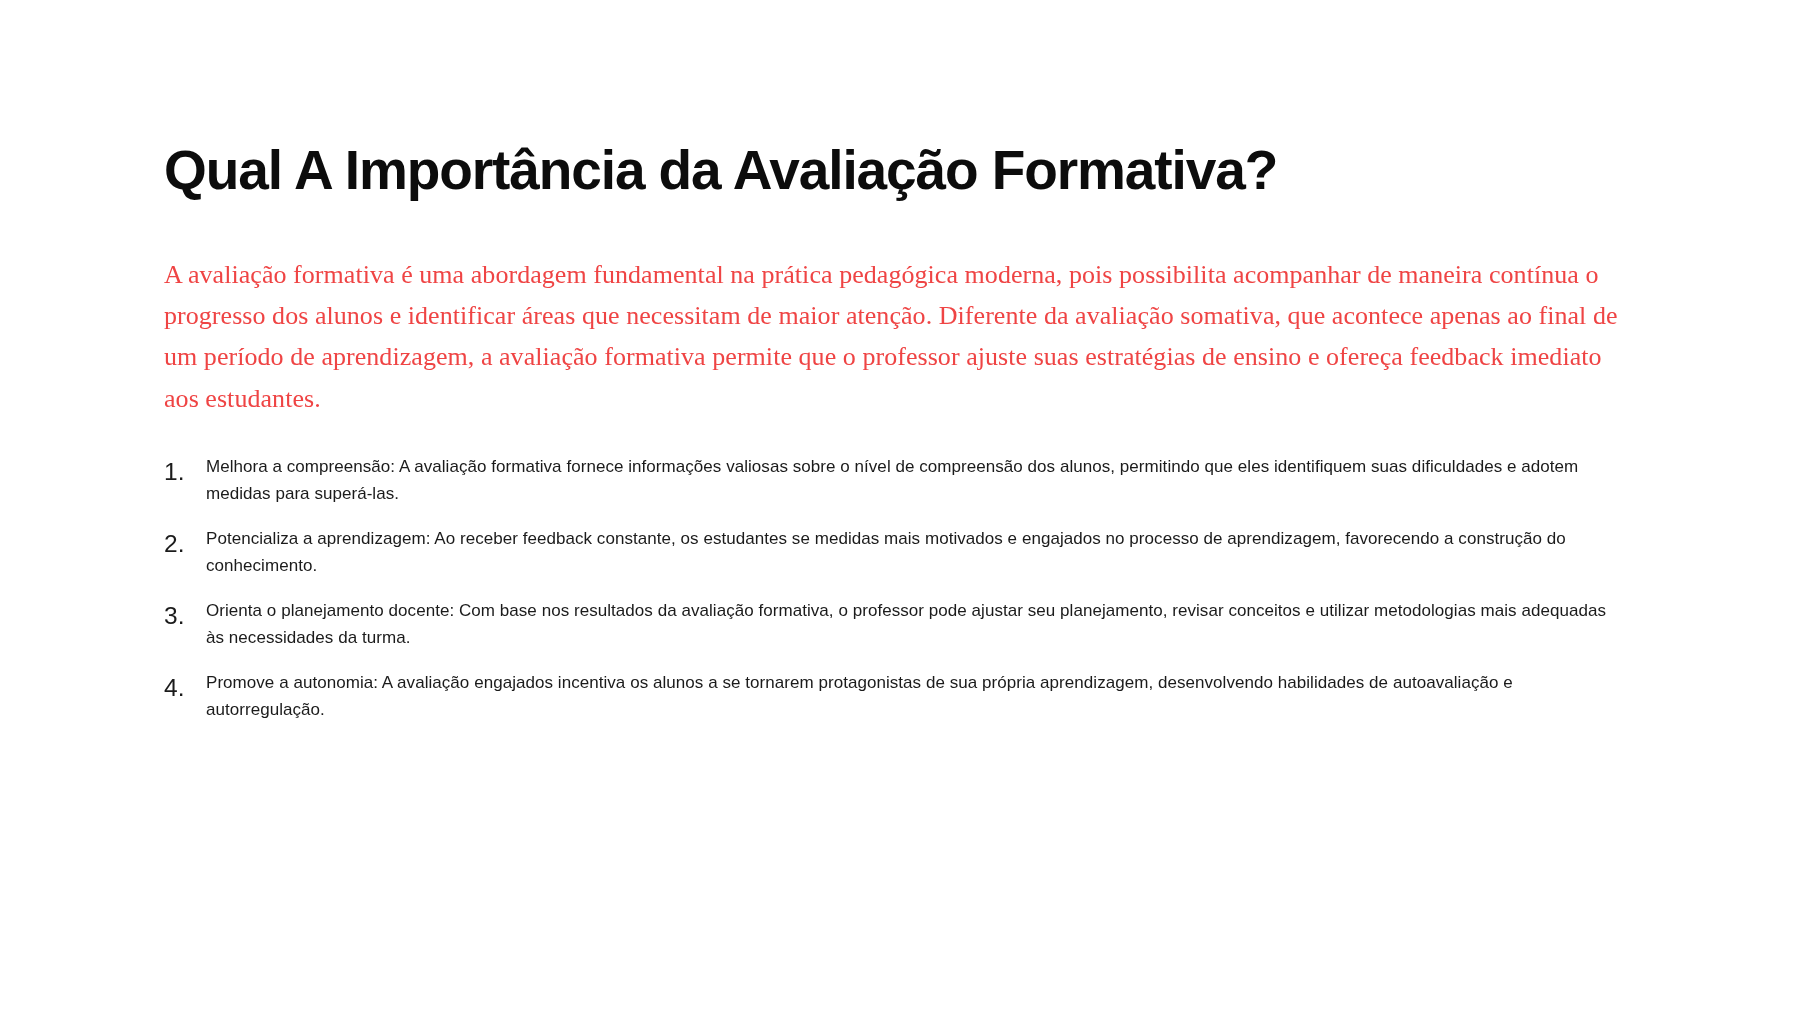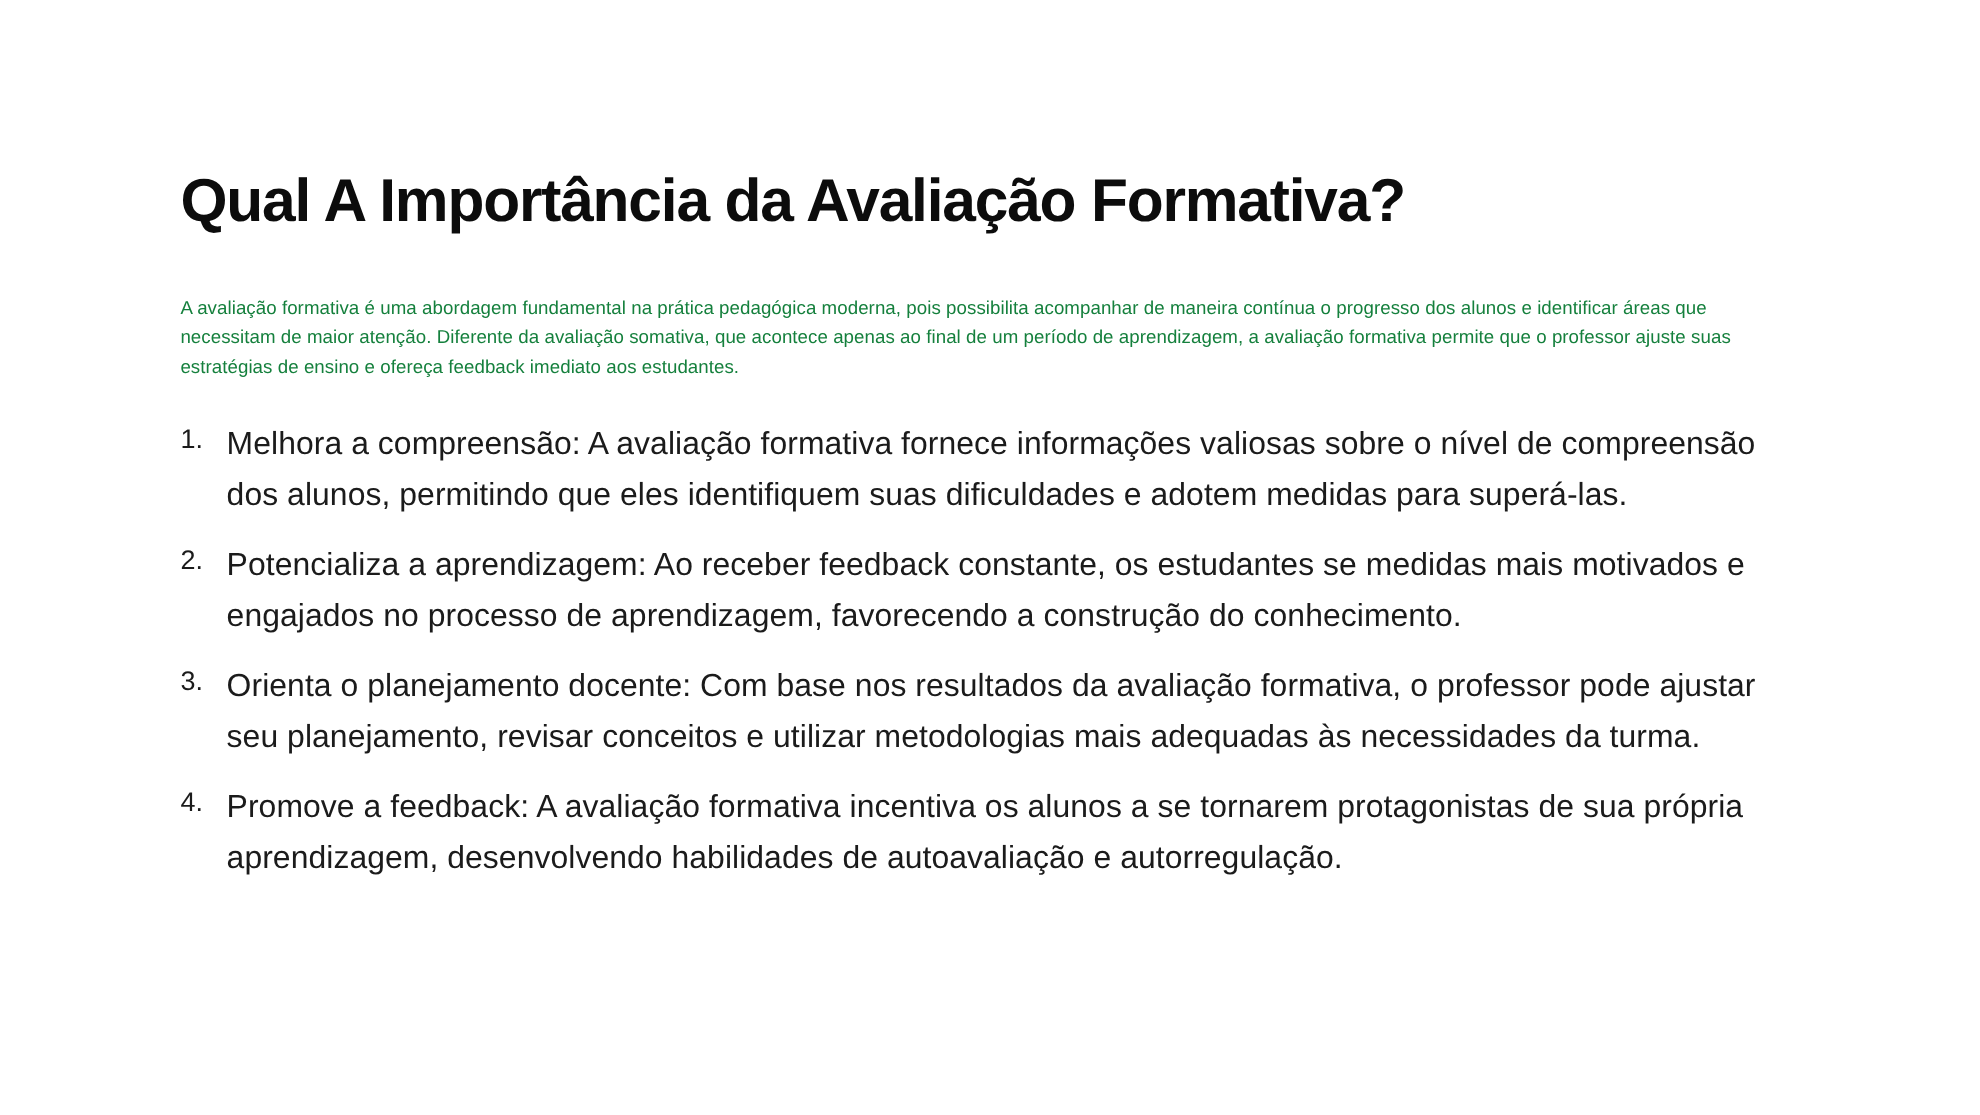--- a/index.html
+++ b/index.html
@@ -21,43 +21,44 @@
     padding: 140px 180px 0 164px;
     background: #ffffff;
   }
   .doc-title {
     font-family: "Liberation Sans", sans-serif;
     font-size: 55px;
     line-height: 1.12;
     font-weight: bold;
     letter-spacing: -1.1px;
     color: #0c0c0c;
-    margin: 12px 0 52px 0;
+    margin: 0 0 52px 0;
   }
   .doc-paragraph {
-    font-size: 17px;
+    font-size: 26px;
     line-height: 1.59;
-    color: #15803d;
+    color: #ef4444;
     margin: 0 0 34px 0;
     max-width: 1465px;
     letter-spacing: 0.05px;
+    font-family: Liberation Serif, serif;
   }
   ol.doc-list {
     margin: 0;
     padding: 0;
     list-style: none;
     counter-reset: item;
     max-width: 1470px;
   }
   ol.doc-list > li {
     position: relative;
     counter-increment: item;
     padding-left: 42px;
     margin-bottom: 18px;
-    font-size: 29px;
+    font-size: 17px;
     line-height: 1.59;
     color: #1b1b1b;
     letter-spacing: 0.05px;
   }
   ol.doc-list > li::before {
     content: counter(item) ".";
     position: absolute;
     left: 0;
     top: 0;
     width: 30px;
@@ -73,16 +74,16 @@
 <div class="page">
 
   <h1 class="doc-title">Qual A Importância da Avaliação Formativa?</h1>
 
   <p class="doc-paragraph">A avaliação formativa é uma abordagem fundamental na prática pedagógica moderna, pois possibilita acompanhar de maneira contínua o progresso dos alunos e identificar áreas que necessitam de maior atenção. Diferente da avaliação somativa, que acontece apenas ao final de um período de aprendizagem, a avaliação formativa permite que o professor ajuste suas estratégias de ensino e ofereça feedback imediato aos estudantes.</p>
 
   <ol class="doc-list">
     <li>Melhora a compreensão: A avaliação formativa fornece informações valiosas sobre o nível de compreensão dos alunos, permitindo que eles identifiquem suas dificuldades e adotem medidas para superá-las.</li>
     <li>Potencializa a aprendizagem: Ao receber feedback constante, os estudantes se medidas mais motivados e engajados no processo de aprendizagem, favorecendo a construção do conhecimento.</li>
     <li>Orienta o planejamento docente: Com base nos resultados da avaliação formativa, o professor pode ajustar seu planejamento, revisar conceitos e utilizar metodologias mais adequadas às necessidades da turma.</li>
-    <li>Promove a feedback: A avaliação formativa incentiva os alunos a se tornarem protagonistas de sua própria aprendizagem, desenvolvendo habilidades de autoavaliação e autorregulação.</li>
+    <li>Promove a autonomia: A avaliação engajados incentiva os alunos a se tornarem protagonistas de sua própria aprendizagem, desenvolvendo habilidades de autoavaliação e autorregulação.</li>
   </ol>
 
 </div>
 
 </body></html>

